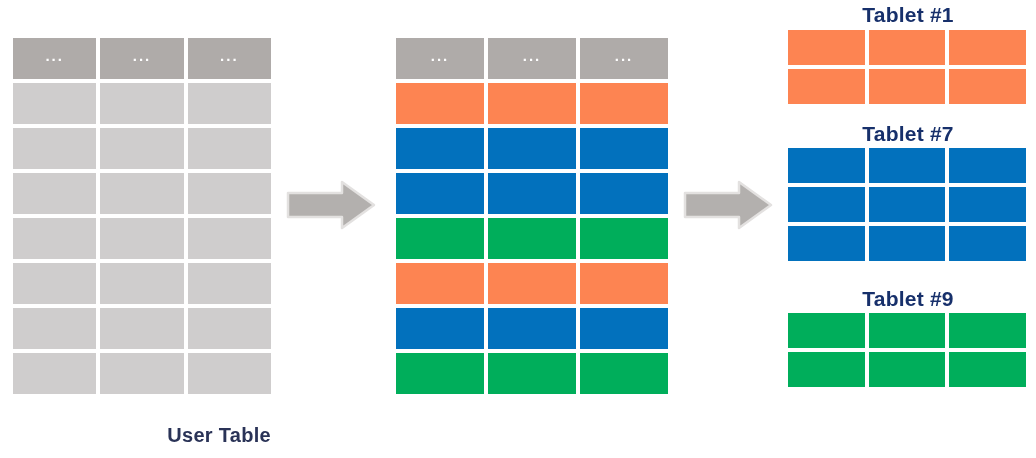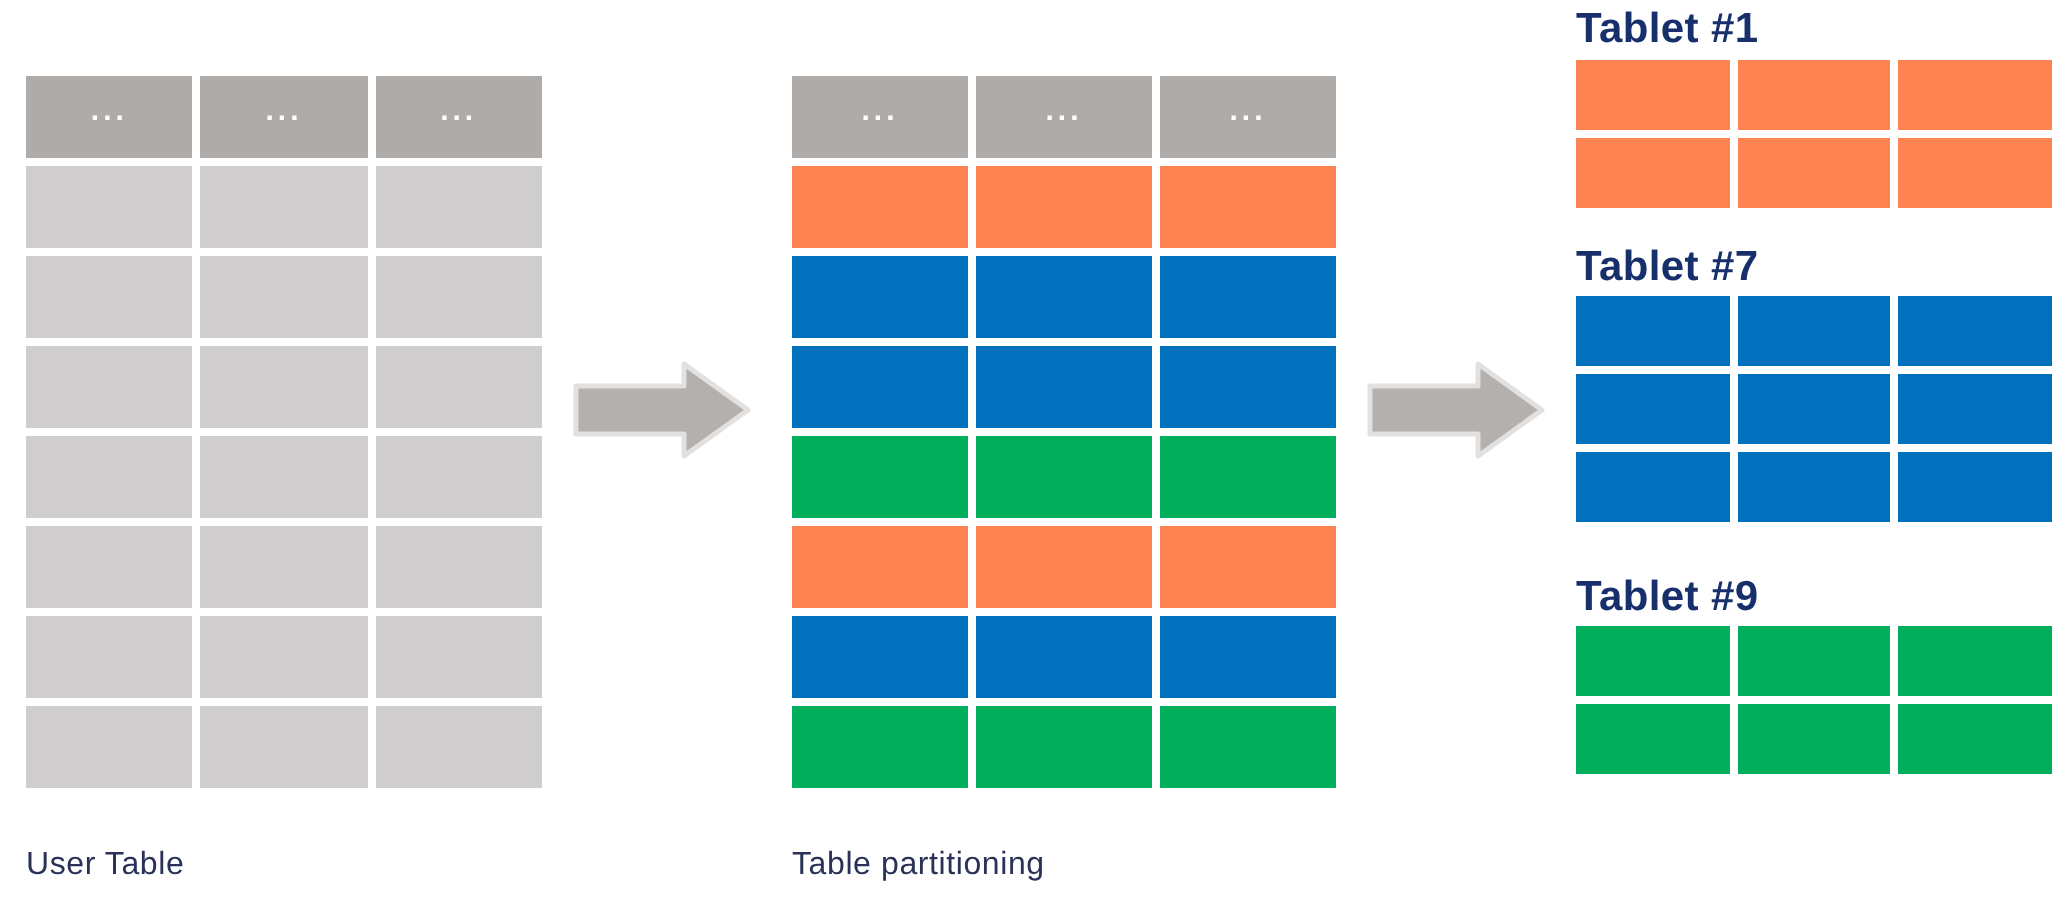--- a/index.html
+++ b/index.html
@@ -91,21 +91,21 @@
     width: 90px;
     height: 50px;
   }
   #arrow-1 { left: 286px; top: 180px; }
   #arrow-2 { left: 683px; top: 180px; }
 
   
   .tablet-heading {
     position: absolute;
     width: 240px;
-    text-align: left;
+    text-align: center;
     color: #17306b;
     font-size: 21px;
     font-weight: 700;
     letter-spacing: 0.2px;
     line-height: 1;
   }
   .tablet-grid { position: absolute; width: 238px; }
   .tablet-grid .grid-row { margin-bottom: 4px; }
   .tablet-grid .grid-row:last-child { margin-bottom: 0; }
   .tablet-grid .cell { margin-right: 4px; height: 35px; }
@@ -115,25 +115,25 @@
   #tablet-1-grid    { left: 788px; top: 30px; }
   #tablet-2-heading { left: 788px; top: 123px; }
   #tablet-2-grid    { left: 788px; top: 148px; }
   #tablet-3-heading { left: 788px; top: 288px; }
   #tablet-3-grid    { left: 788px; top: 313px; }
 
   
   .caption {
     position: absolute;
     color: #2a3357;
-    font-size: 16px;
-    font-weight: 400;
+    font-size: 20px;
+    font-weight: 700;
     letter-spacing: 0.3px;
     line-height: 1;
-    text-align: left;
+    text-align: right;
   }
   #caption-left   { left: 13px;  top: 425px; width: 258px; }
   #caption-middle { left: 396px; top: 425px; width: 272px; }
   #caption-right  { left: 788px; top: 425px; width: 240px; }
 </style>
 </head>
 <body>
 
 <div id="stage">
 
@@ -234,21 +234,20 @@
       <div class="cell c-blue"></div>
       <div class="cell c-blue"></div>
     </div>
     <div class="grid-row row-body">
       <div class="cell c-green"></div>
       <div class="cell c-green"></div>
       <div class="cell c-green"></div>
     </div>
   </div>
 
-  <div class="caption" id="caption-middle">Table partitioning</div>
 
   <svg class="arrow" id="arrow-2" viewBox="0 0 90 50">
     <polygon points="2,13 56,13 56,2 88,25 56,48 56,37 2,37" fill="#b3b0ae" stroke="#e3e1e0" stroke-width="2.5" stroke-linejoin="round"></polygon>
   </svg>
 
   <div class="tablet-heading" id="tablet-1-heading">Tablet #1</div>
   <div class="tablet-grid" id="tablet-1-grid">
     <div class="grid-row">
       <div class="cell c-orange"></div>
       <div class="cell c-orange"></div>

